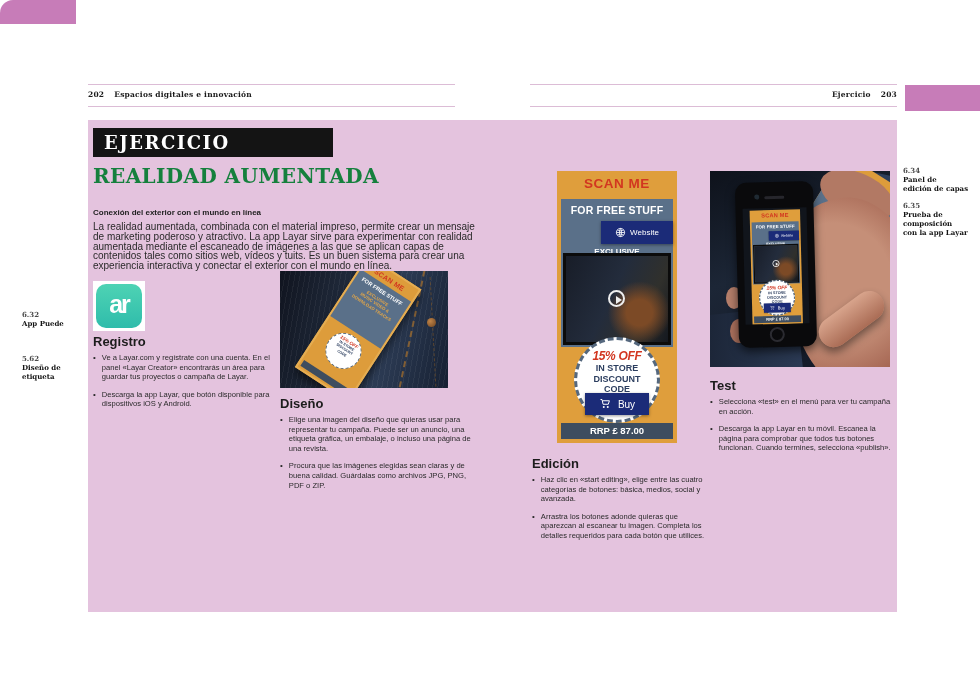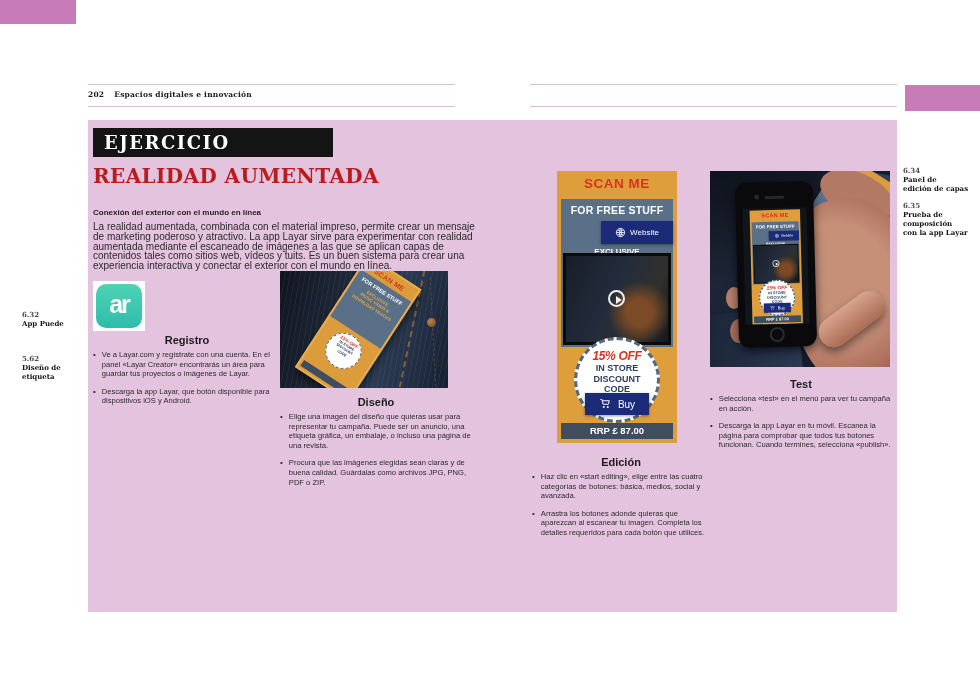--- a/index.html
+++ b/index.html
@@ -1,20 +1,20 @@
 <!DOCTYPE html>
 <html><head>
 <meta charset="utf-8">
 <style>
   * { margin:0; padding:0; box-sizing:border-box; }
   html,body { background:#ffffff; }
   #page {
     position:relative; width:980px; height:700px; margin:0 auto;
     background:#ffffff; overflow:hidden;
-    font-family:"Liberation Sans", sans-serif; color:#2a2a2a;
+    font-family:"Liberation Sans", sans-serif; color:#2a2a2a;border-radius:13px;
   }
 
   
   .tab { position:absolute; background:#c77cb8; }
   #tab-left  { left:0;   top:87; width:76px; height:24px; }
   #tab-right { left:905px; top:85px; width:75px; height:26px; }
 
   
   .rule { position:absolute; height:1px; background:#dcbcd6; }
   #rule-l-top { left:88px;  top:84px;  width:367px; }
@@ -28,27 +28,27 @@
   #header-right .num { margin-left:10px; }
 
   
   #pink { position:absolute; left:88px; top:120px; width:809px; height:492px; background:#e4c3de; }
 
   
   #banner { position:absolute; left:93px; top:128px; width:240px; height:29px; background:#141414;
             color:#fff; font-family:"DejaVu Serif",serif; font-weight:700; font-size:18px;
             letter-spacing:1.5px; line-height:29px; padding-left:11px; }
   #title  { position:absolute; left:93px; top:164px; font-family:"DejaVu Serif",serif; font-weight:700;
-            font-size:20px; letter-spacing:.4px; color:#b91c1c; }
+            font-size:20px; letter-spacing:.4px; color:#15803d; }
   #lead   { position:absolute; left:93px; top:208px; font-size:8px; font-weight:700; color:#222; }
   #intro  { position:absolute; left:93px; top:222px; width:382px; font-size:10px; line-height:9.8px; color:#2a2a2a; }
 
   
   .section { position:absolute; }
-  .sec-head { font-size:11px; font-weight:700; color:#1c1c1c; margin-bottom:4px;text-align:center; }
+  .sec-head { font-size:13px; font-weight:700; color:#1c1c1c; margin-bottom:4px; }
   .bullet { display:flex; gap:6px; margin-bottom:8px; font-size:7.6px; line-height:9.6px; color:#2a2a2a; }
   .bullet .dot { font-size:8px; line-height:9.6px; }
   #sec-registro { left:93px;  top:334px; width:188px; }
   #sec-diseno   { left:280px; top:396px; width:192px; }
   #sec-edicion  { left:532px; top:456px; width:178px; }
   #sec-test     { left:710px; top:378px; width:182px; }
 
   
   .note { position:absolute; font-family:"DejaVu Serif",serif; font-size:7px; line-height:9px; }
   .note .n { font-weight:700; color:#4a4a4a; }
@@ -151,39 +151,42 @@
   <div id="tab-left" class="tab"></div>
   <div id="tab-right" class="tab"></div>
 
   <div id="rule-l-top" class="rule"></div>
   <div id="rule-l-bot" class="rule"></div>
   <div id="rule-r-top" class="rule"></div>
   <div id="rule-r-bot" class="rule"></div>
   <div id="header-left" class="running">
     <span class="num">202</span><span>Espacios digitales e innovación</span>
   </div>
+  <div id="header-right" class="running">
+    <span>Ejercicio</span><span class="num">203</span>
+  </div>
 
   <div id="pink"></div>
 
   <div id="banner">EJERCICIO</div>
   <div id="title">REALIDAD AUMENTADA</div>
   <div id="lead">Conexión del exterior con el mundo en línea</div>
   <div id="intro">La realidad aumentada, combinada con el material impreso, permite crear un mensaje de marketing poderoso y atractivo. La app Layar sirve para experimentar con realidad aumentada mediante el escaneado de imágenes a las que se aplican capas de contenidos tales como sitios web, vídeos y tuits. Es un buen sistema para crear una experiencia interactiva y conectar el exterior con el mundo en línea.</div>
 
   <div id="ar-tile">
     <div id="ar-app">
       <span>ar</span>
     </div>
   </div>
 
   <div id="sec-registro" class="section">
     <div class="sec-head">Registro</div>
     <div class="bullet">
         <span class="dot">•</span>
-        <span>Ve a Layar.com y regístrate con una cuenta. En el panel «Layar Creator» encontrarás un área para guardar tus proyectos o imágenes de Layar.</span>
+        <span>Ve a Layar.com y regístrate con una cuenta. En el panel «Layar Creator» encontrarás un área para guardar tus proyectos o campaña de Layar.</span>
       </div>
     <div class="bullet">
         <span class="dot">•</span>
         <span>Descarga la app Layar, que botón disponible para dispositivos iOS y Android.</span>
       </div>
   </div>
 
   <div id="jeans">
     <div class="weave"></div>
     <div class="seam1"></div>

